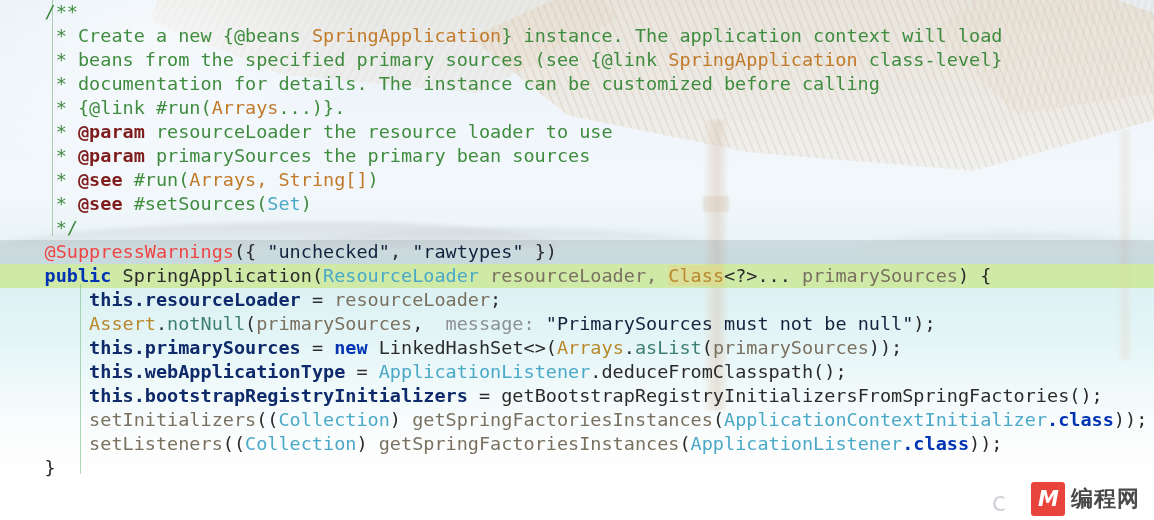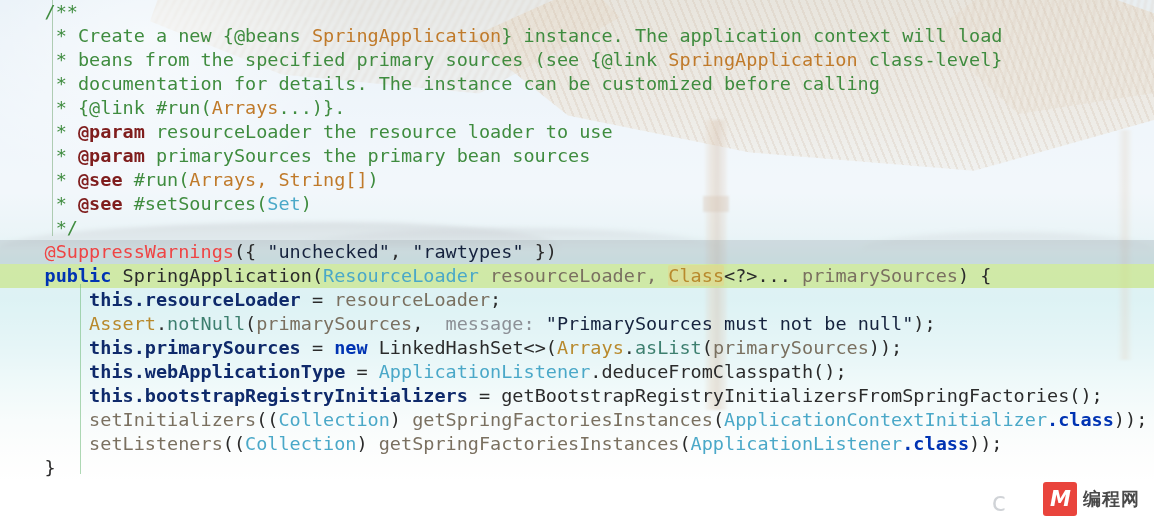--- a/index.html
+++ b/index.html
@@ -249,21 +249,21 @@
     align-items: center;
     justify-content: center;
     font-family: "DejaVu Sans", sans-serif;
     font-size: 21px;
     font-weight: 700;
     font-style: italic;
     letter-spacing: -1px;
   }
   .wm-text {
     font-family: "DejaVu Sans", sans-serif;
-    font-size: 18px;
+    font-size: 22px;
     font-weight: 700;
     color: #3a3a3a;
     letter-spacing: 1px;
   }
   .wm-ghost {
     position: absolute;
     right: 148px;
     bottom: 6px;
     font-family: "DejaVu Sans", sans-serif;
     font-size: 26px;

